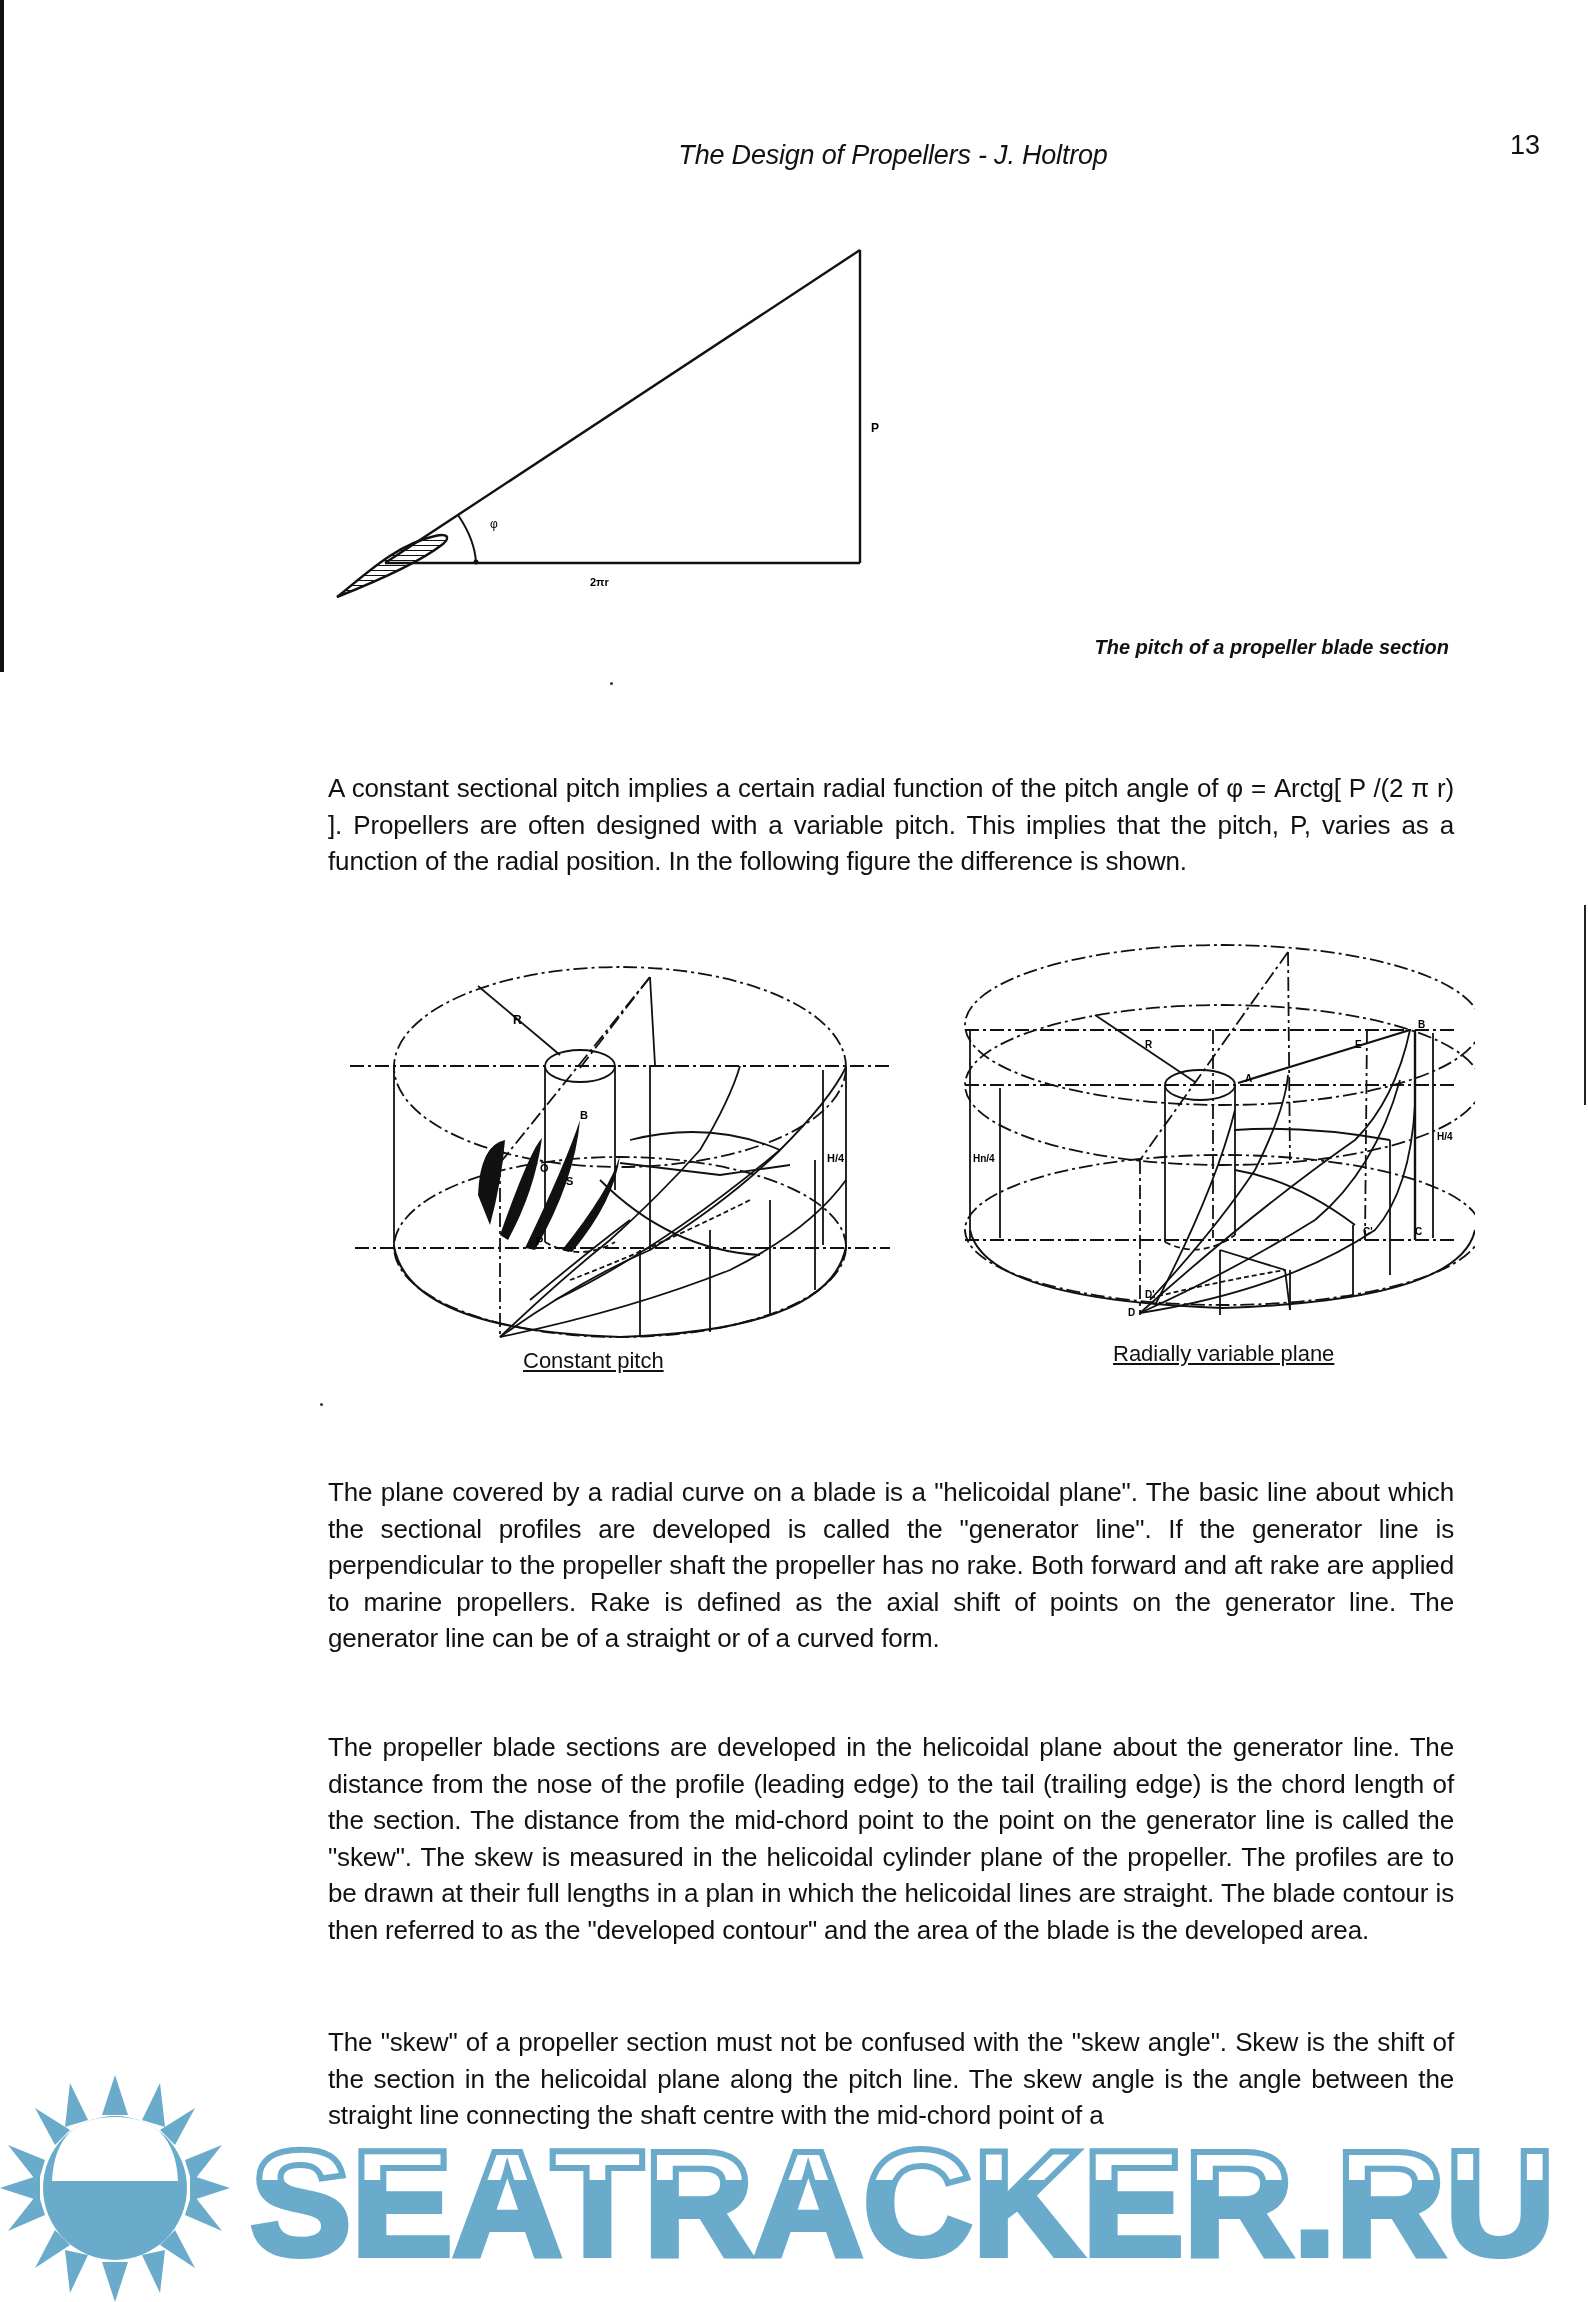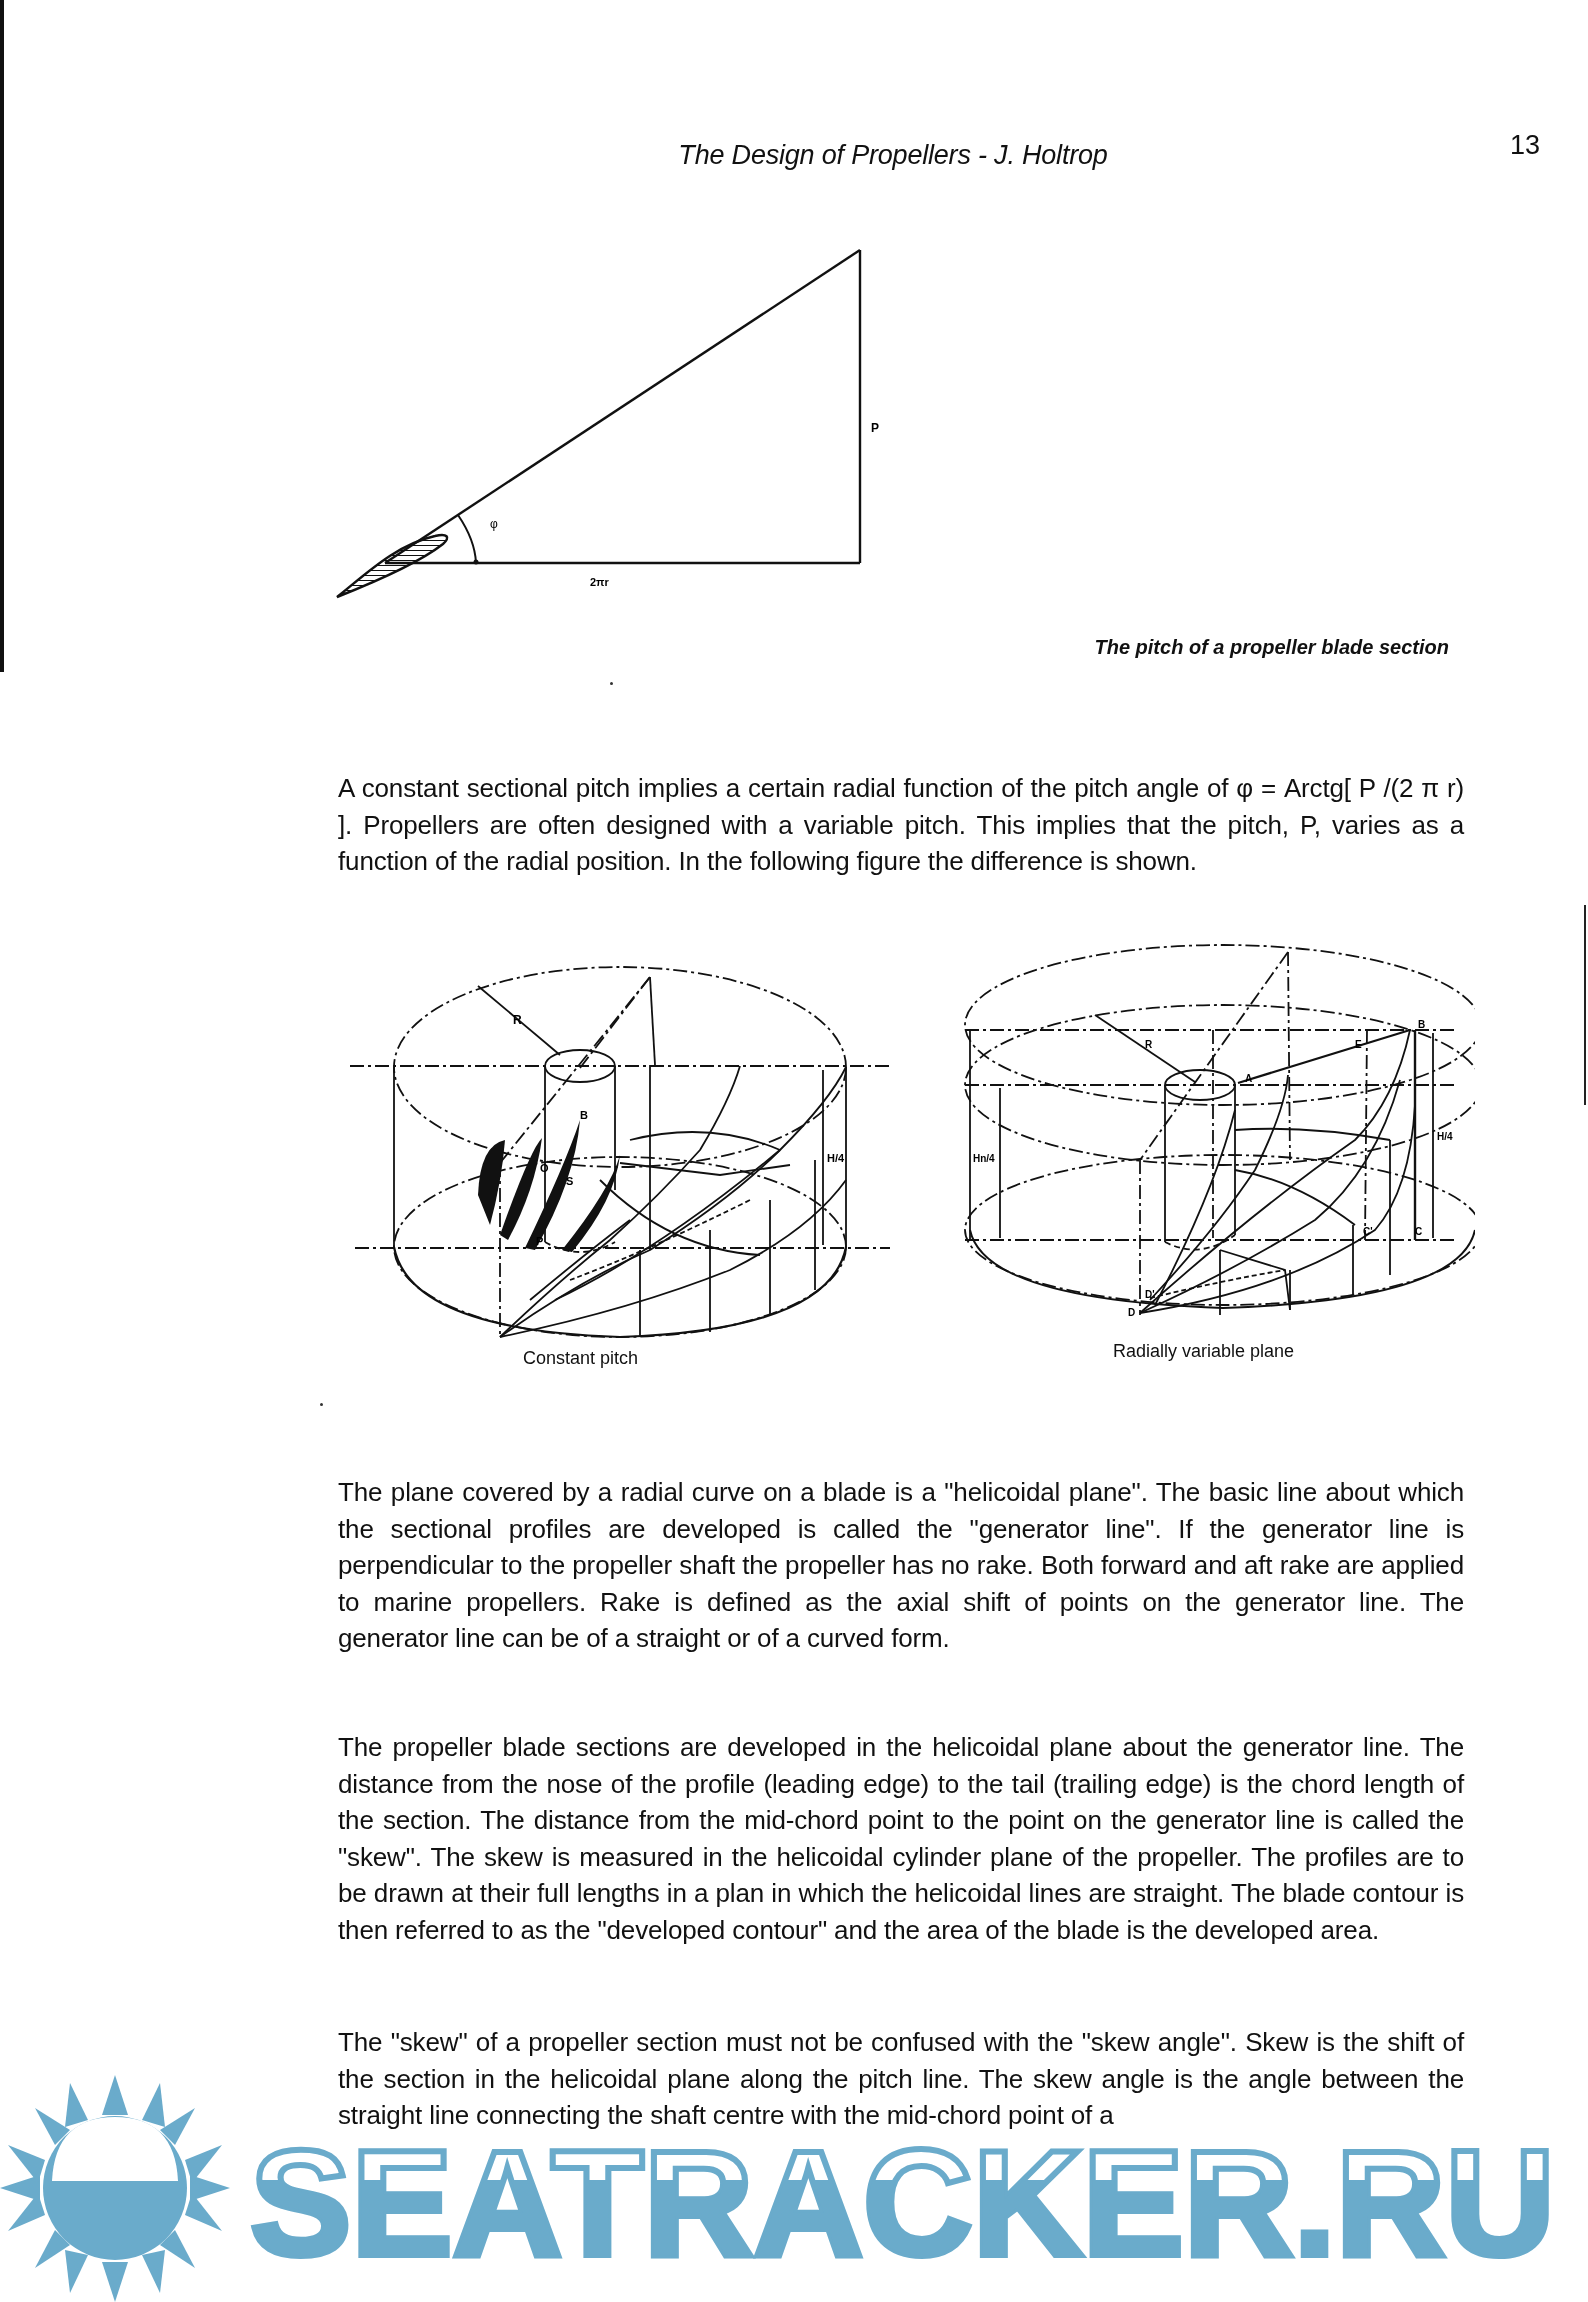--- a/index.html
+++ b/index.html
@@ -3,28 +3,28 @@
 <meta charset="utf-8">
 <style>
   html, body { margin:0; padding:0; background:#ffffff; }
   body { width:1588px; height:2302px; position:relative; overflow:hidden; font-family:"Liberation Sans", sans-serif; color:#111; }
   .edge-left { position:absolute; left:0; top:0; width:4px; height:672px; background:#111; }
   .edge-right { position:absolute; left:1584px; top:905px; width:2px; height:200px; background:#222; }
   .running-head { position:absolute; top:140px; left:330px; width:1126px; text-align:center; font-style:italic; font-size:27px; letter-spacing:-0.2px; }
   .page-number { position:absolute; top:130px; left:1510px; font-size:27px;text-align:right; }
   .fig1 { position:absolute; left:325px; top:240px; }
   .fig-caption { position:absolute; top:636px; left:323px; width:1126px; text-align:right; font-weight:bold; font-style:italic; font-size:20px; }
-  .para { position:absolute; left:338px; width:1126px; font-size:26px; line-height:36.6px; text-align:justify; letter-spacing:-0.15px; }
+  .para { position:absolute; left:328px; width:1126px; font-size:26px; line-height:36.6px; text-align:justify; letter-spacing:-0.15px; }
   .p1 { top:744px; }
   .p2 { top:1448px; }
   .p3 { top:1703px; }
   .p4 { top:1998px; }
   .fig2 { position:absolute; left:330px; top:950px; }
   .fig3 { position:absolute; left:955px; top:930px; }
-  .sub-caption { position:absolute; font-size:18px; }
+  .sub-caption { position:absolute; font-size:22px;text-decoration:underline; }
   .cap-left { left:523px; top:1348px; }
   .cap-right { left:1113px; top:1341px; }
   .stray-dot { position:absolute; width:3px; height:3px; background:#333; border-radius:50%; }
   .watermark { position:absolute; left:0; top:2075px; width:1588px; height:227px; }
   svg text { font-family:"Liberation Sans", sans-serif; }
 </style>
 </head>
 <body>
 
 <div class="edge-left"></div>

